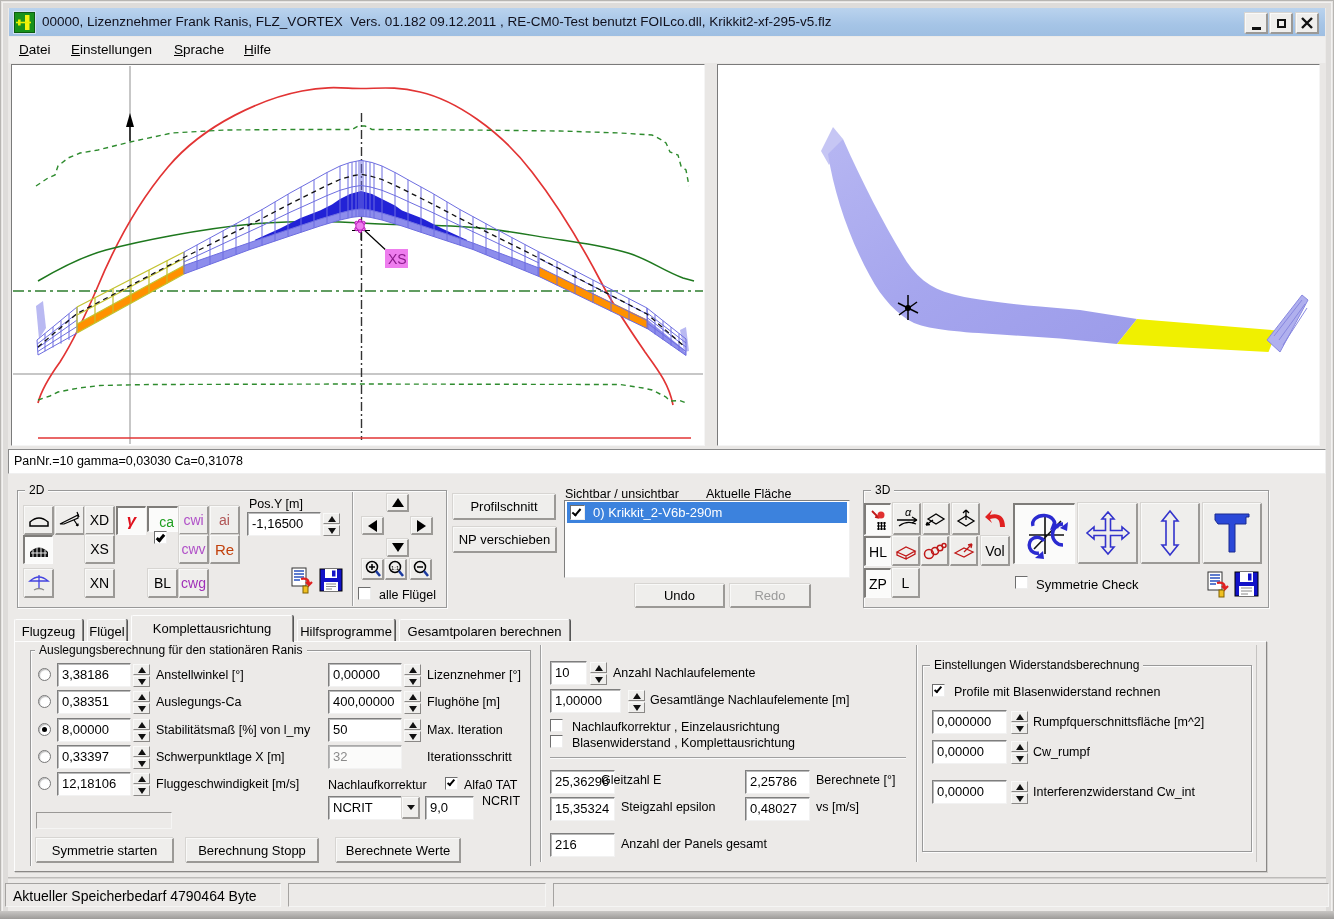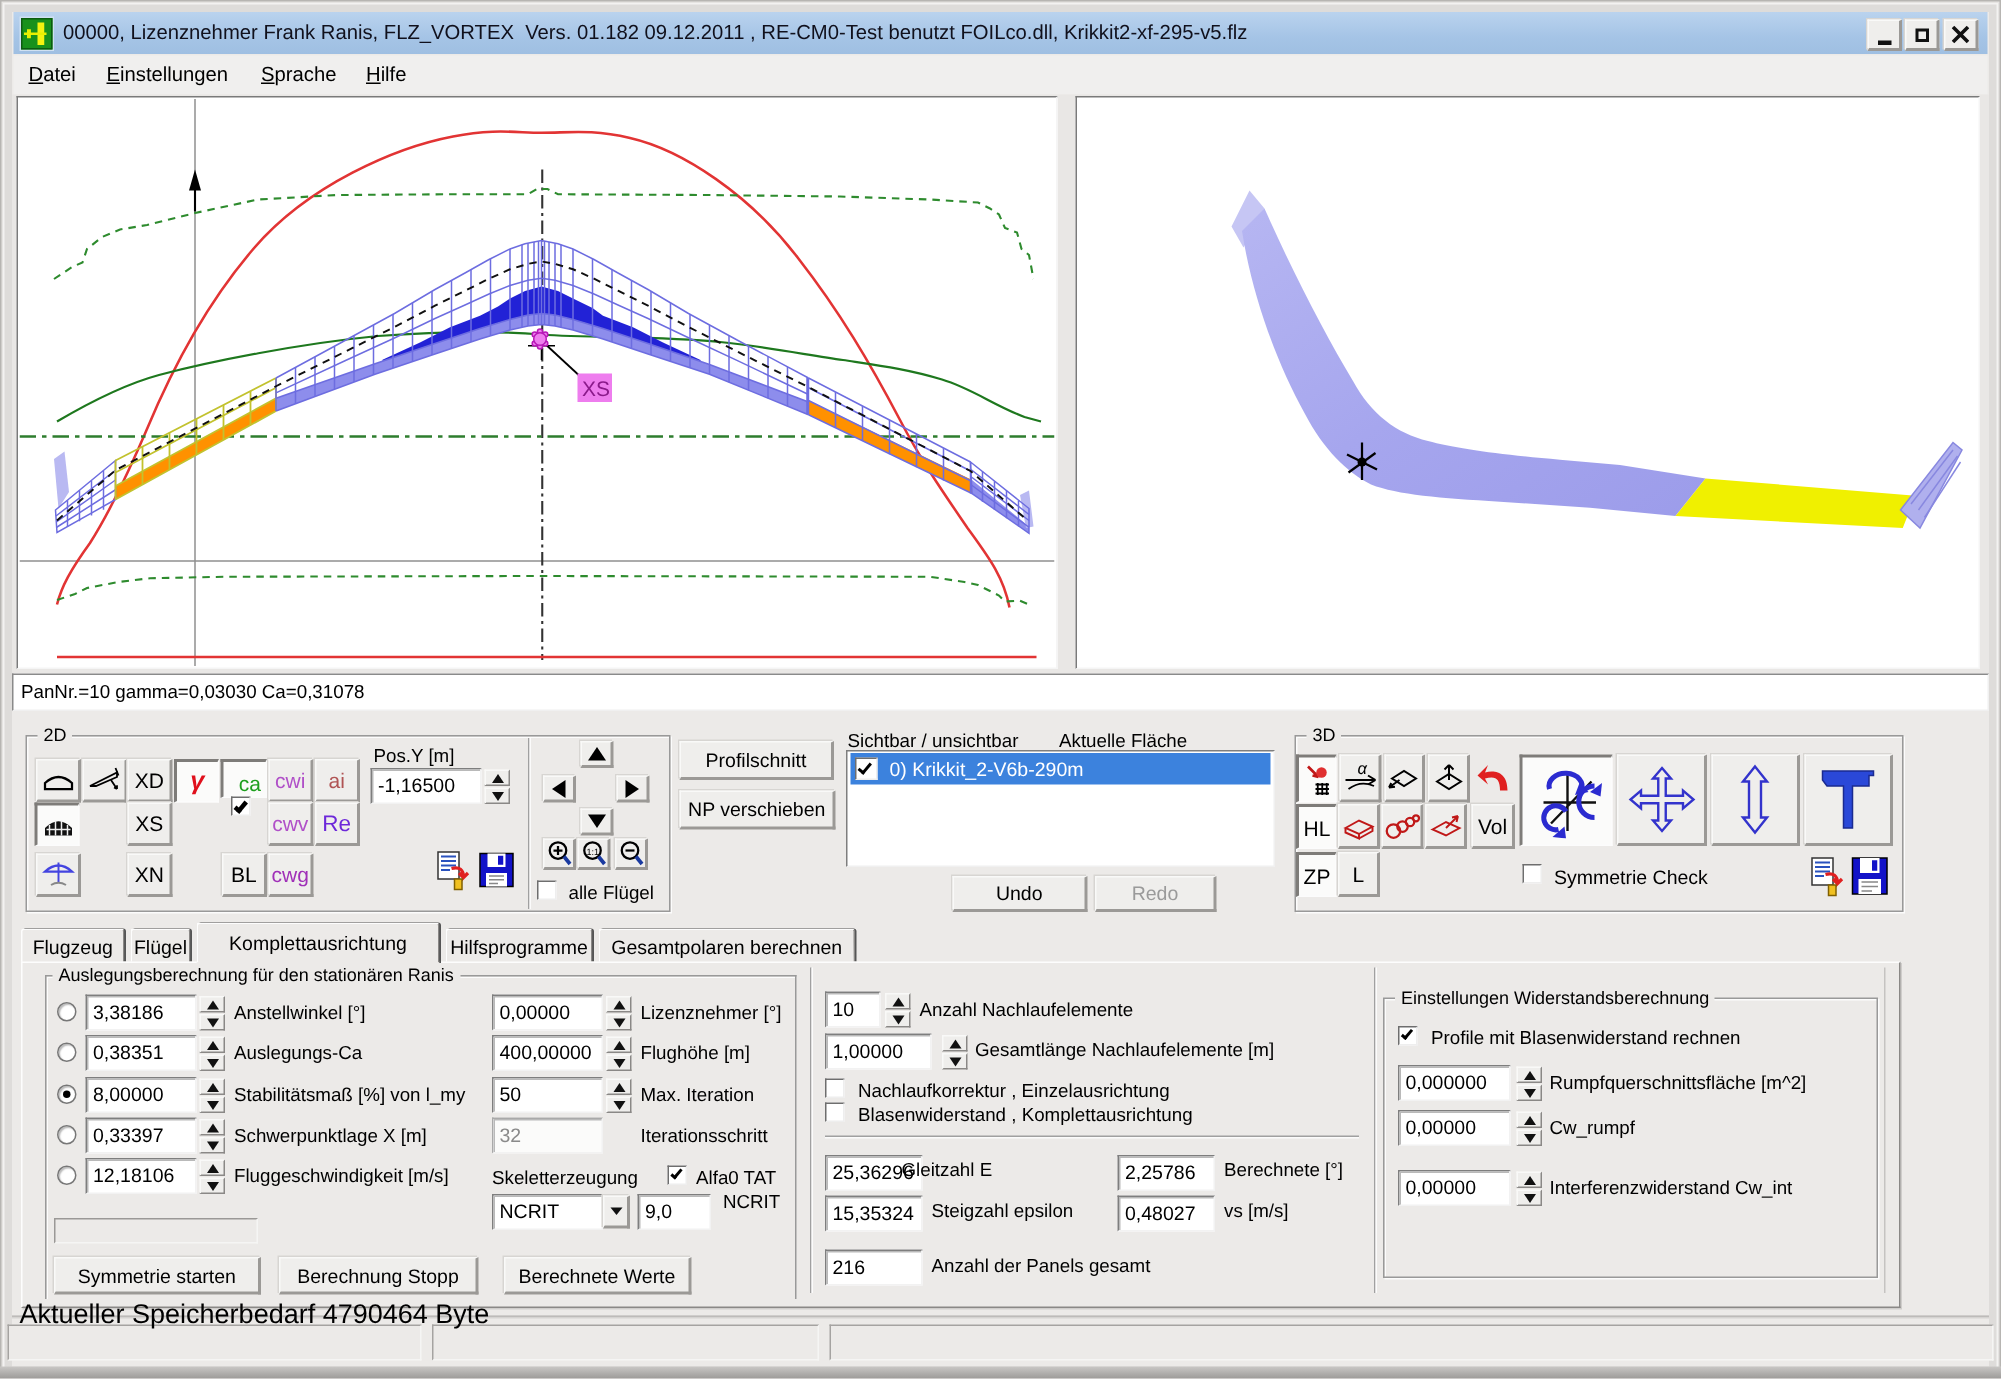--- a/index.html
+++ b/index.html
@@ -176,21 +176,21 @@
   </div>
 
 <div class="btn dn ctr" style="left:23px;top:535px;width:30px;height:29px">
     <svg width="22" height="17" viewBox="0 0 22 17">
       <path d="M2,15 L2,10 Q11,1 20,10 L20,15 Z" fill="#111"></path>
       <path d="M5,15 L5,8 M9,15 L9,5 M13,15 L13,5 M17,15 L17,8 M3,11 L19,11" stroke="#eee" stroke-width="1"></path>
     </svg>
   </div>
 <div class="btn ctr" style="left:85px;top:535px;width:30px;height:29px;font-size:14px">XS</div>
 <div class="btn ctr" style="left:179px;top:535px;width:30px;height:29px;color:#b050c8;font-size:14px">cwv</div>
-<div class="btn ctr" style="left:210px;top:535px;width:30px;height:29px;color:#6d28d9;font-size:15px">Re</div>
+<div class="btn ctr" style="left:210px;top:535px;width:30px;height:29px;color:#c2410c;font-size:15px">Re</div>
 
 <div class="btn ctr" style="left:24px;top:569px;width:30px;height:29px">
     <svg width="22" height="20" viewBox="0 0 22 20">
       <path d="M2,8 Q11,0 20,8 L2,8 Z" fill="none" stroke="#4444e0" stroke-width="1.5"></path>
       <path d="M11,2 L11,8 M11,8 L11,15" stroke="#4444e0" stroke-width="1.3"></path>
       <path d="M6,17 Q11,14 16,17" fill="none" stroke="#888" stroke-width="1.3"></path>
     </svg>
   </div>
 <div class="btn ctr" style="left:85px;top:569px;width:30px;height:29px;font-size:14px">XN</div>
 <div class="btn ctr" style="left:148px;top:569px;width:30px;height:29px;font-size:14px">BL</div>
@@ -464,21 +464,21 @@
 <div class="sb" style="left:404px;top:719px;width:17px;height:11px">
     <div class="tu"></div>
   </div>
 <div class="sb" style="left:404px;top:731px;width:17px;height:11px">
     <div class="td"></div>
   </div>
 <div class="lab" style="left:427px;top:668px">Lizenznehmer [°]</div>
 <div class="lab" style="left:427px;top:695px">Flughöhe [m]</div>
 <div class="lab" style="left:427px;top:723px">Max. Iteration</div>
 <div class="lab" style="left:427px;top:750px">Iterationsschritt</div>
-<div class="lab" style="left:328px;top:778px">Skeletterzeugung</div>
+<div class="lab" style="left:328px;top:778px">Nachlaufkorrektur</div>
 <div class="ck" style="left:445px;top:777px">
     <div class="ckm"></div>
   </div>
 <div class="lab" style="left:464px;top:778px">Alfa0 TAT</div>
 <div class="fld" style="left:328px;top:796px;width:74px;height:24px">NCRIT</div>
 <div class="btn ctr" style="left:402px;top:797px;width:18px;height:22px">
     <div class="td" style="border-left-width:4px;border-right-width:4px;border-top-width:5px"></div>
   </div>
 <div class="fld" style="left:425px;top:796px;width:49px;height:24px">9,0</div>
 <div class="lab" style="left:482px;top:794px">NCRIT</div>
@@ -549,14 +549,14 @@
   </div>
 <div class="sb" style="left:1011px;top:793px;width:17px;height:11px">
     <div class="td"></div>
   </div>
 <div class="lab" style="left:1033px;top:785px">Interferenzwiderstand Cw_int</div>
 
 <div class="abs" style="left:8px;top:877px;width:1318px;height:2px;background:#d5d3d1;border-top:1px solid #bdbbb9"></div>
 <div class="abs" style="left:5px;top:883px;width:276px;height:24px;background:#eceae8;border:1px solid #a5a3a1;border-bottom-color:#f5f5f4;border-right-color:#f5f5f4"></div>
 <div class="abs" style="left:288px;top:883px;width:258px;height:24px;background:#eceae8;border:1px solid #a5a3a1;border-bottom-color:#f5f5f4;border-right-color:#f5f5f4"></div>
 <div class="abs" style="left:553px;top:883px;width:776px;height:24px;background:#eceae8;border:1px solid #a5a3a1;border-bottom-color:#f5f5f4;border-right-color:#f5f5f4"></div>
-<div class="abs" style="left:13px;top:866px;font-size:18px">Aktueller Speicherbedarf 4790464 Byte</div>
+<div class="abs" style="left:13px;top:888px;font-size:14px">Aktueller Speicherbedarf 4790464 Byte</div>
 <div class="abs" style="left:0;top:911px;width:1334px;height:8px;background:linear-gradient(#c9c7c5,#9d9b99)"></div>
 
 </body></html>

